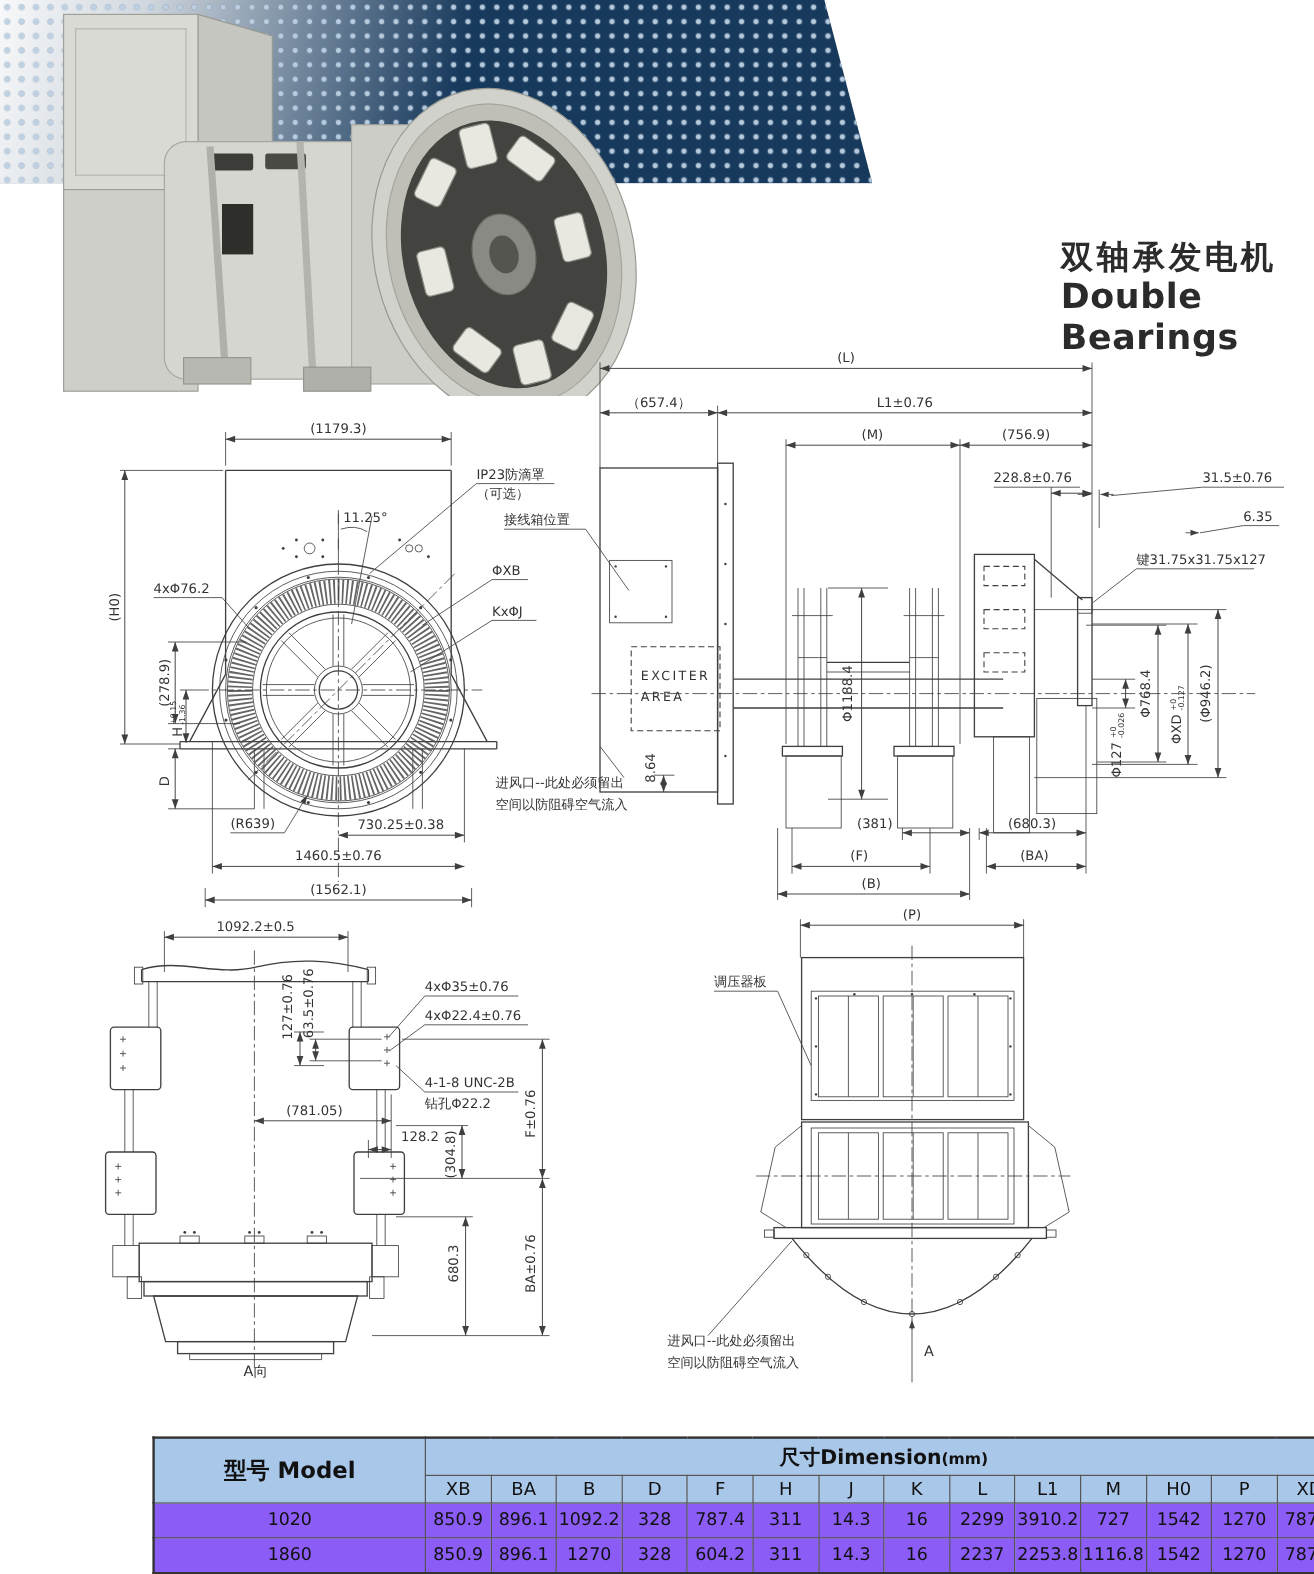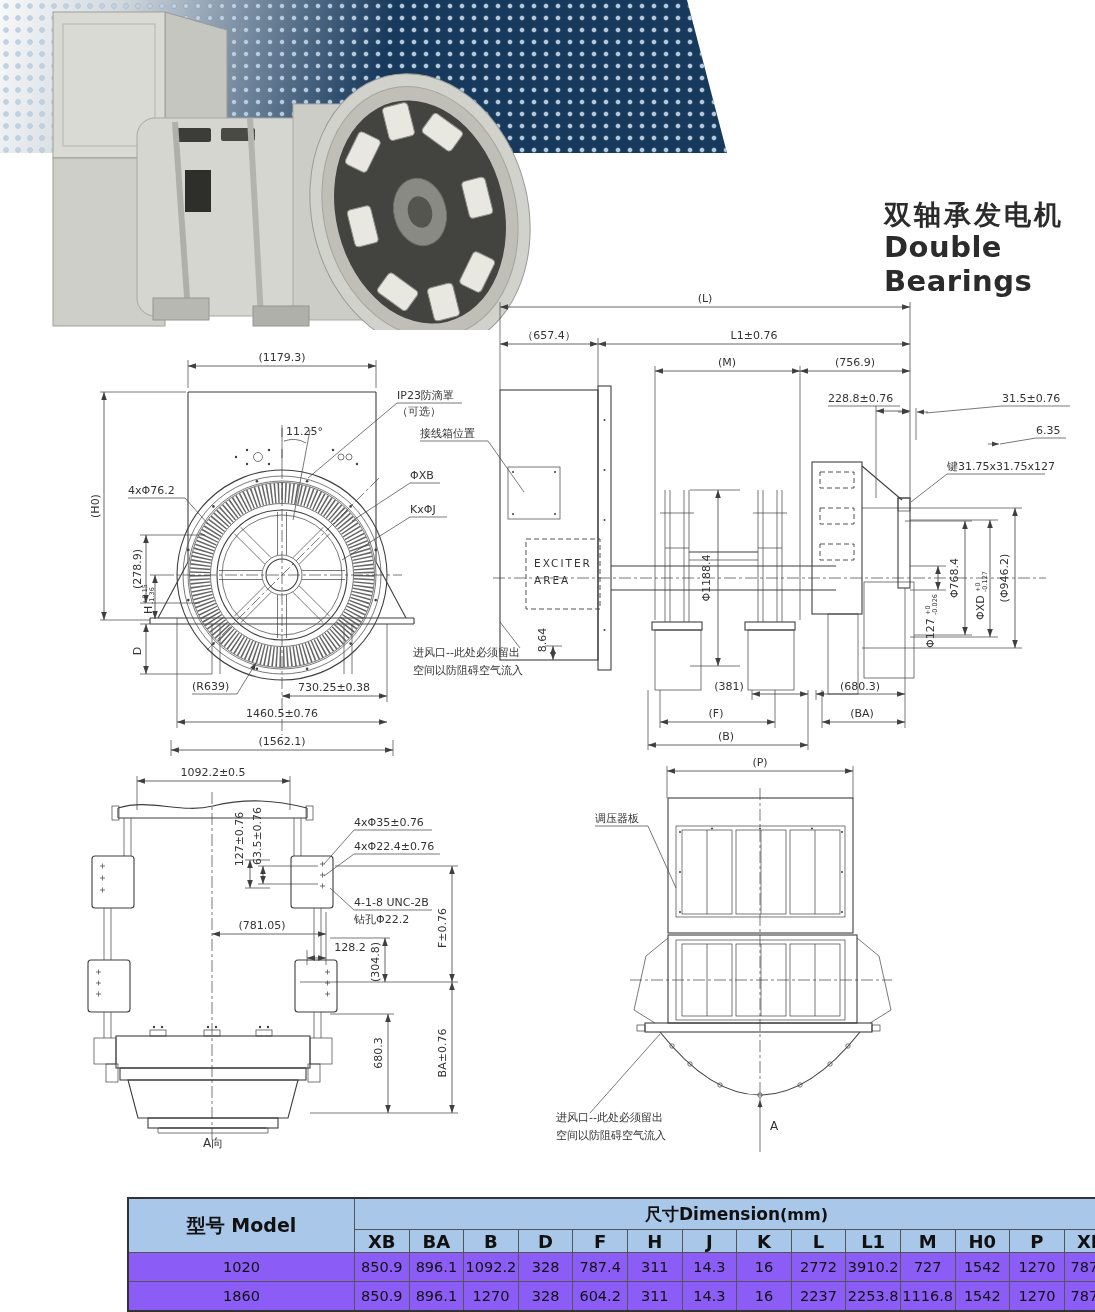--- a/index.html
+++ b/index.html
@@ -31,22 +31,22 @@
   .exc{letter-spacing:2px;font-size:10.5px;}
   .dot{fill:#3f3f3f;stroke:none;}
   
   .dim-table{position:absolute;left:95px;top:1197px;width:993px;border-collapse:collapse;
     table-layout:fixed;border:2px solid #333;margin-left:32px;}
   .dim-table th,.dim-table td{border:1px solid #555;text-align:center;padding:0;color:#111;}
   .dim-table thead th{background:#a9c7e9;}
   .dim-table tbody td{background:#8b5cf6;}
   .model-h{width:225px;font-size:19px;font-weight:bold;height:30px;}
   .dim-h{font-size:17px;font-weight:bold;height:30px;}
-  .dim-h .unit{font-size:16px;text-align:right;}
-  .col-h{font-size:18px;font-weight:bold;height:22px;}
+  .dim-h .unit{font-size:13px;text-align:right;}
+  .col-h{font-size:15px;font-weight:normal;height:22px;}
   .dim-table tbody td{font-size:14.5px;height:28px;}
   .model-cell{font-size:16px;}
 </style>
 </head>
 <body>
 
 <div class="page">
 
   <div class="banner"></div>
 
@@ -494,21 +494,21 @@
       <tr>
         <td class="model-cell">1020</td>
         <td>850.9</td>
         <td>896.1</td>
         <td>1092.2</td>
         <td>328</td>
         <td>787.4</td>
         <td>311</td>
         <td>14.3</td>
         <td>16</td>
-        <td>2772</td>
+        <td>2299</td>
         <td>3910.2</td>
         <td>727</td>
         <td>1542</td>
         <td>1270</td>
         <td>787.4</td>
       </tr>
       <tr>
         <td class="model-cell">1860</td>
         <td>850.9</td>
         <td>896.1</td>

